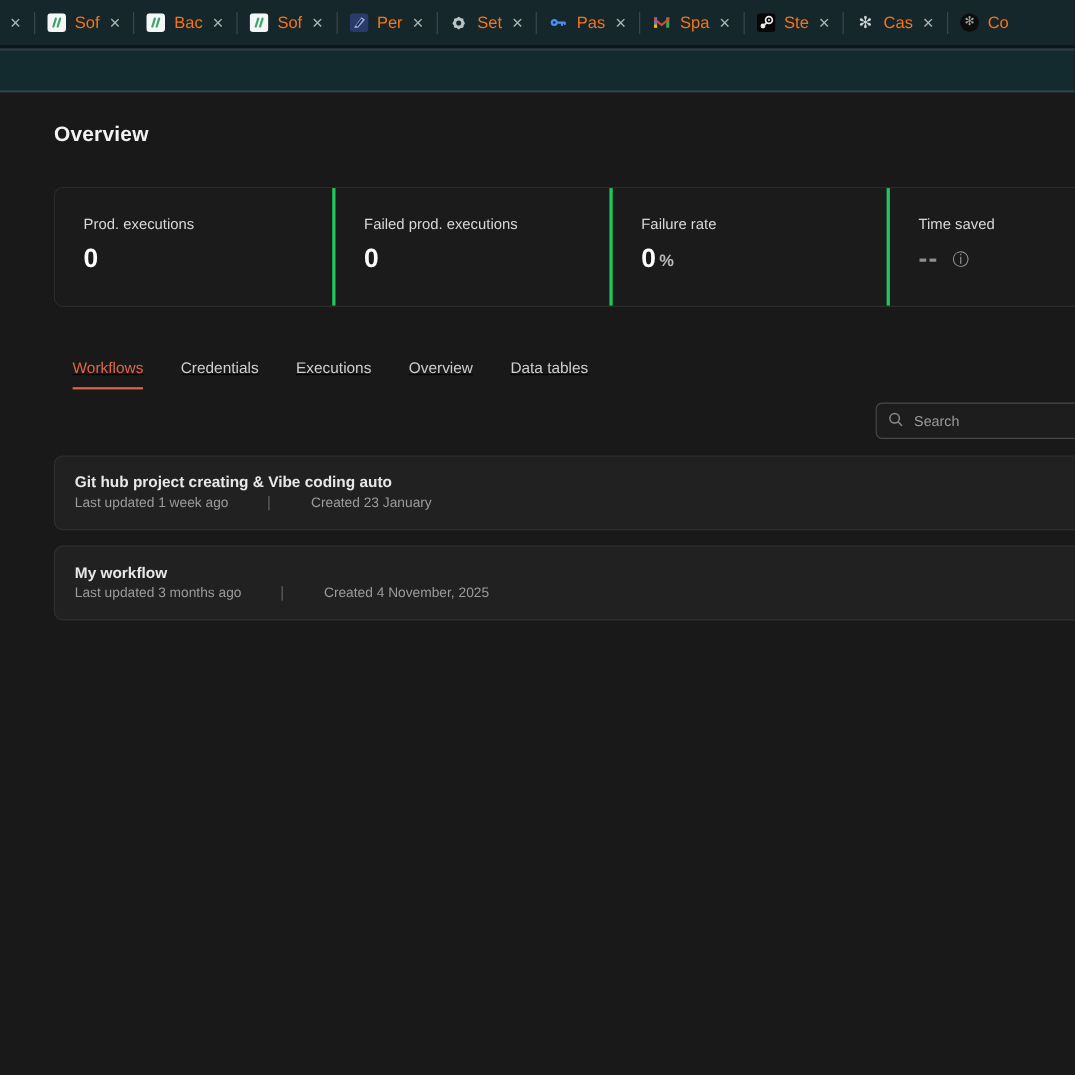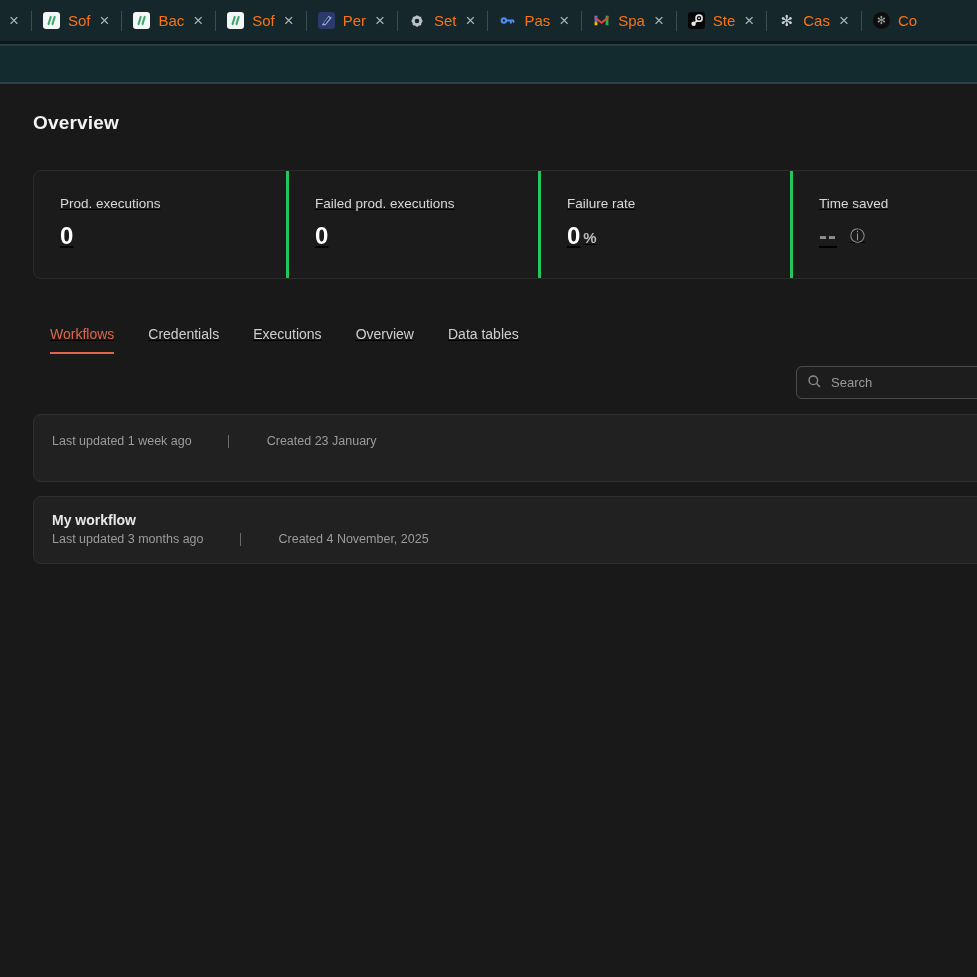--- a/index.html
+++ b/index.html
@@ -21,30 +21,30 @@
   .openai-light { color:#ccd3d4; }
   .openai-dark-wrap { width:17px; height:17px; border-radius:50%; background:#0d0d0d; display:flex; align-items:center; justify-content:center; }
   .openai-dark-wrap span { color:#9aa4a5; font-size:11px; line-height:1; }
 
   .nav-bar {
     height:40px; background:#132a2e;
     border-top:2px solid #2b3e44; border-bottom:2px solid #2e4147;
   }
 
   
-  .content { padding-left:33px; }
+  .content { padding-left:49px; }
   .page-title { margin-top:28px; font-size:19px; font-weight:bold; color:#f2f2f2; letter-spacing:.2px; }
   .page-subtitle { margin-top:7px; font-size:13px; color:#a6a6a6; }
 
   .stats-group {
     margin-top:36px; margin-right:-15px; height:109px;
     border:1px solid #2c2c2c; border-radius:8px; background:#1b1b1b;
     display:flex; overflow:hidden;
   }
-  .stat-card { flex:0 0 252px; padding:25px 0 0 26px;text-decoration:underline; }
+  .stat-card { flex:0 0 252px; padding:25px 0 0 26px; }
   .stat-card + .stat-card { border-left:3px solid #22c55e; }
   .stat-card:last-child { flex:1 1 auto; }
   .stat-label { font-size:13.5px; color:#d8d8d8; }
   .stat-value { margin-top:11px; font-size:24px; font-weight:bold; color:#ffffff; display:flex; align-items:center; }
   .stat-suffix { font-size:15px; color:#bdbdbd; font-weight:bold; margin-left:3px; padding-top:2px; }
   .stat-value.dim { color:#8f8f8f; letter-spacing:1px; }
   .info-icon { font-size:15px; color:#9a9a9a; font-weight:normal; margin-left:13px; letter-spacing:0; }
 
   .content-tabs { margin-top:47px; margin-left:17px; display:flex; gap:34px; font-size:14px;text-decoration:underline; }
   .ctab { color:#cfcfcf; padding-bottom:10px; cursor:default; }
@@ -257,20 +257,21 @@
             <circle cx="6.3" cy="6.3" r="4.3" fill="none" stroke="#8a8a8a" stroke-width="1.4"></circle>
             <path d="M9.6 9.6 L13 13" stroke="#8a8a8a" stroke-width="1.4"></path>
           </svg>
       </span>
       <input type="text" placeholder="Search" style="">
     </div>
   </div>
 
   <div class="workflow-list">
     <div class="wf-card">
+      <div class="wf-title">Git hub project creating &amp; Vibe coding auto</div>
       <div class="wf-meta">
         <span>Last updated 1 week ago</span>
         <span class="meta-sep"></span>
         <span>Created 23 January</span>
       </div>
     </div>
     <div class="wf-card">
       <div class="wf-title">My workflow</div>
       <div class="wf-meta">
         <span>Last updated 3 months ago</span>

